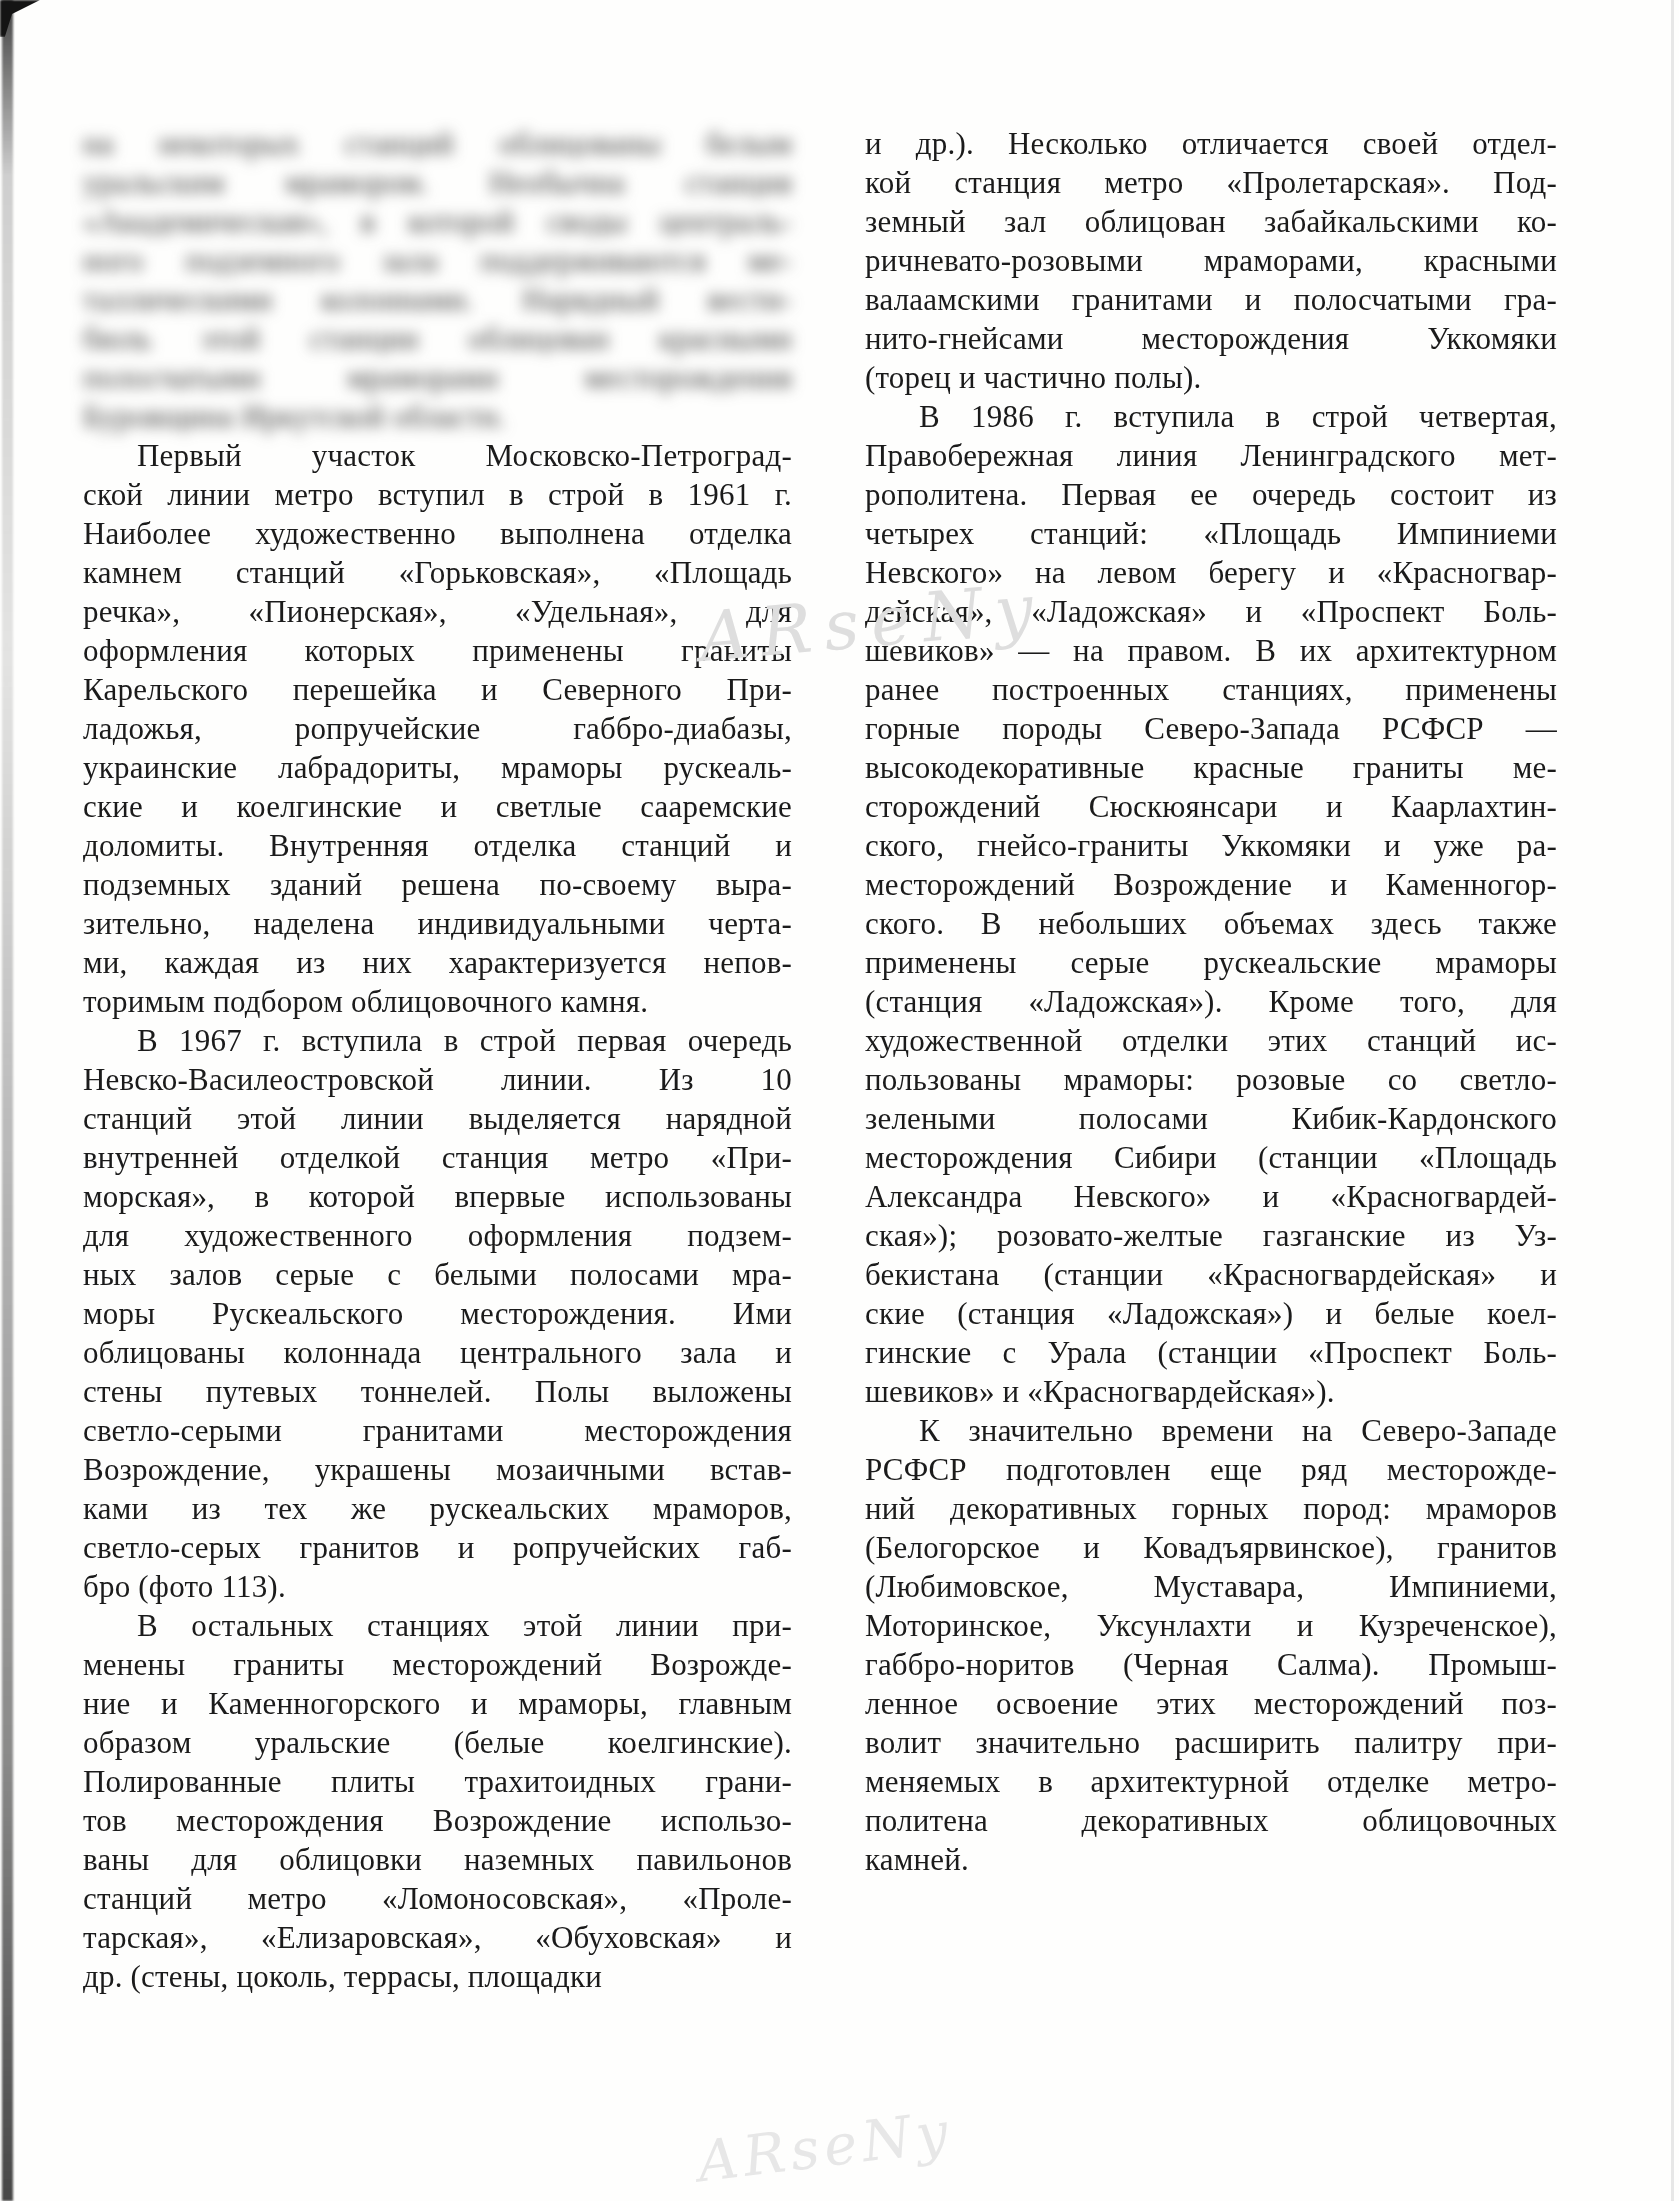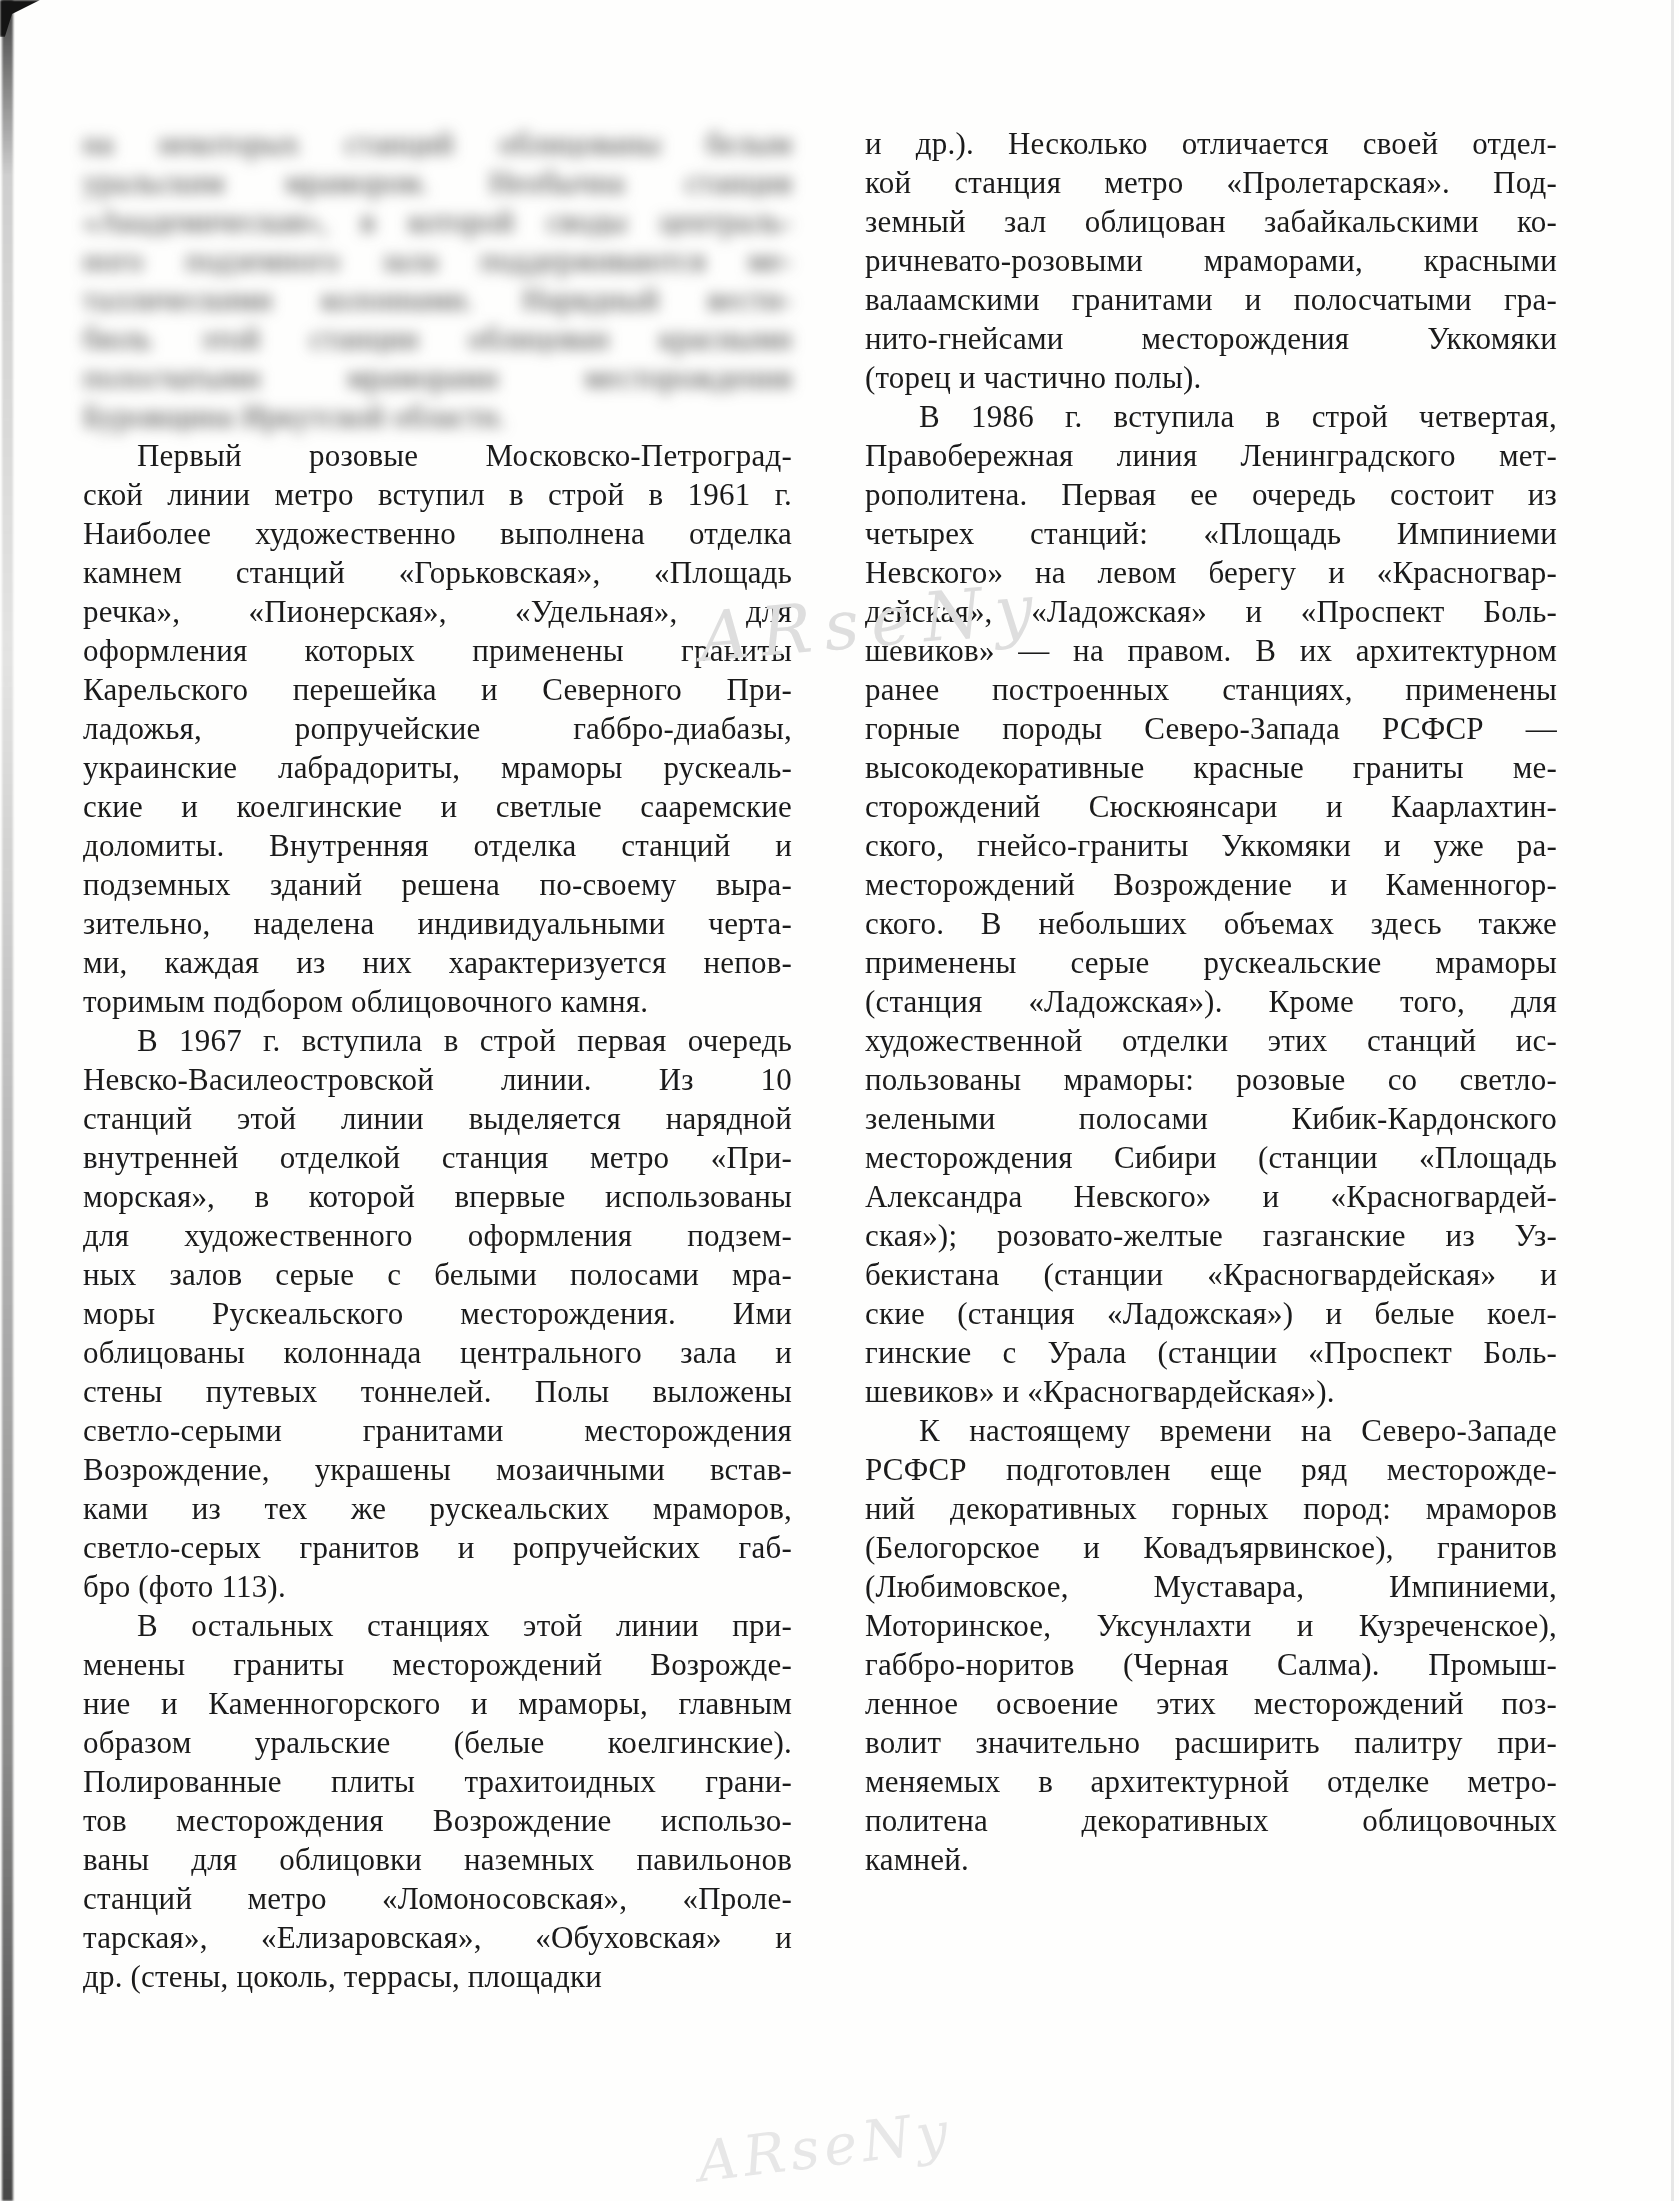--- a/index.html
+++ b/index.html
@@ -81,21 +81,21 @@
         <div class="ln">на некоторых станций облицованы белым</div>
         <div class="ln">уральским мрамором. Необычна станция</div>
         <div class="ln">«Академическая», в которой своды централь-</div>
         <div class="ln">ного подземного зала поддерживаются ме-</div>
         <div class="ln">таллическими колоннами. Нарядный вести-</div>
         <div class="ln">бюль этой станции облицован красными</div>
         <div class="ln">полосчатыми мраморами месторождения</div>
         <div class="ln end">Буровщина Иркутской области.</div>
       </div>
     <div>
-        <div class="ln ind">Первый розовые Московско-Петроград-</div>
+        <div class="ln ind">Первый участок Московско-Петроград-</div>
         <div class="ln">ской линии метро вступил в строй в 1961 г.</div>
         <div class="ln">Наиболее художественно выполнена отделка</div>
         <div class="ln">камнем станций «Горьковская», «Площадь</div>
         <div class="ln">речка», «Пионерская», «Удельная», для</div>
         <div class="ln">оформления которых применены граниты</div>
         <div class="ln">Карельского перешейка и Северного При-</div>
         <div class="ln">ладожья, ропручейские габбро-диабазы,</div>
         <div class="ln">украинские лабрадориты, мраморы рускеаль-</div>
         <div class="ln">ские и коелгинские и светлые сааремские</div>
         <div class="ln">доломиты. Внутренняя отделка станций и</div>
@@ -158,21 +158,21 @@
       <div class="ln">художественной отделки этих станций ис-</div>
       <div class="ln">пользованы мраморы: розовые со светло-</div>
       <div class="ln">зелеными полосами Кибик-Кардонского</div>
       <div class="ln">месторождения Сибири (станции «Площадь</div>
       <div class="ln">Александра Невского» и «Красногвардей-</div>
       <div class="ln">ская»); розовато-желтые газганские из Уз-</div>
       <div class="ln">бекистана (станции «Красногвардейская» и</div>
       <div class="ln">ские (станция «Ладожская») и белые коел-</div>
       <div class="ln">гинские с Урала (станции «Проспект Боль-</div>
       <div class="ln end">шевиков» и «Красногвардейская»).</div>
-      <div class="ln ind">К настоящему времени на Северо-Западе</div>
+      <div class="ln ind">К значительно времени на Северо-Западе</div>
       <div class="ln">РСФСР подготовлен еще ряд месторожде-</div>
       <div class="ln">ний декоративных горных пород: мраморов</div>
       <div class="ln">(Белогорское и Ковадъярвинское), гранитов</div>
       <div class="ln">(Любимовское, Муставара, Импиниеми,</div>
       <div class="ln">Моторинское, Уксунлахти и Кузреченское),</div>
       <div class="ln">габбро-норитов (Черная Салма). Промыш-</div>
       <div class="ln">ленное освоение этих месторождений поз-</div>
       <div class="ln">волит значительно расширить палитру при-</div>
       <div class="ln">меняемых в архитектурной отделке метро-</div>
       <div class="ln">политена декоративных облицовочных</div>

